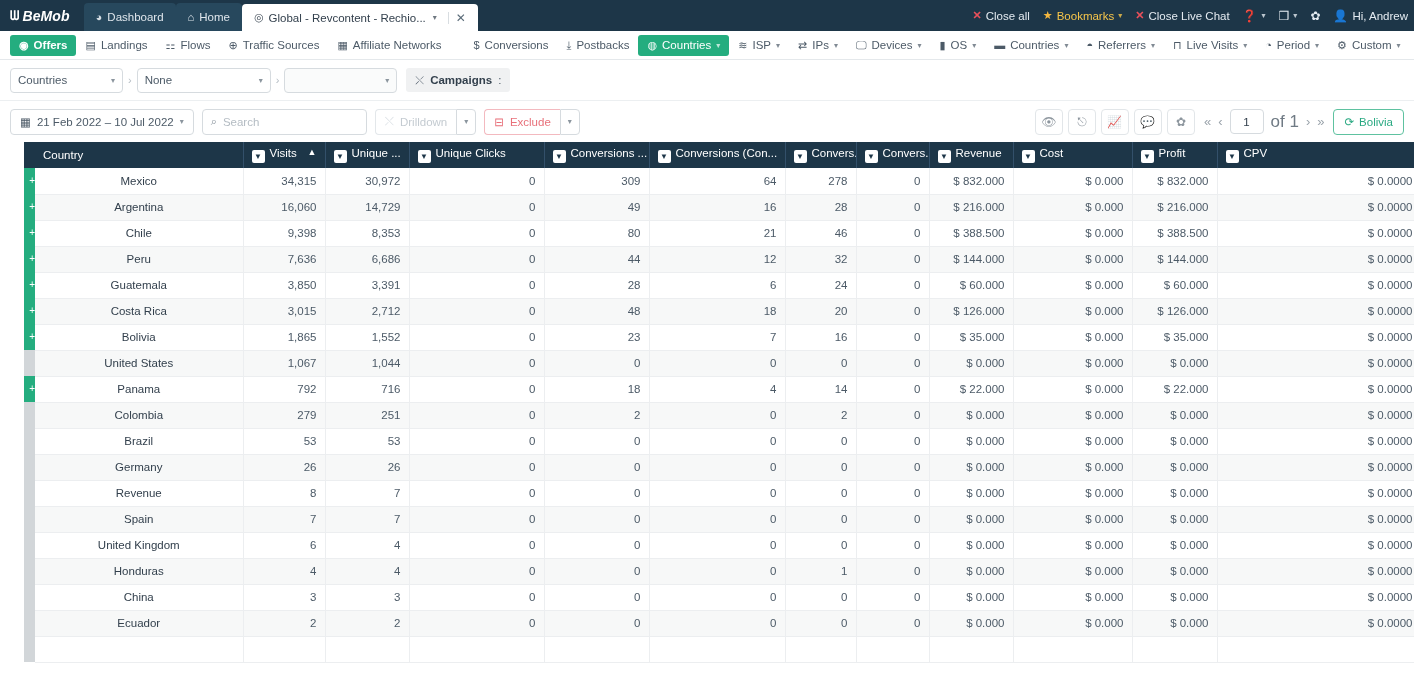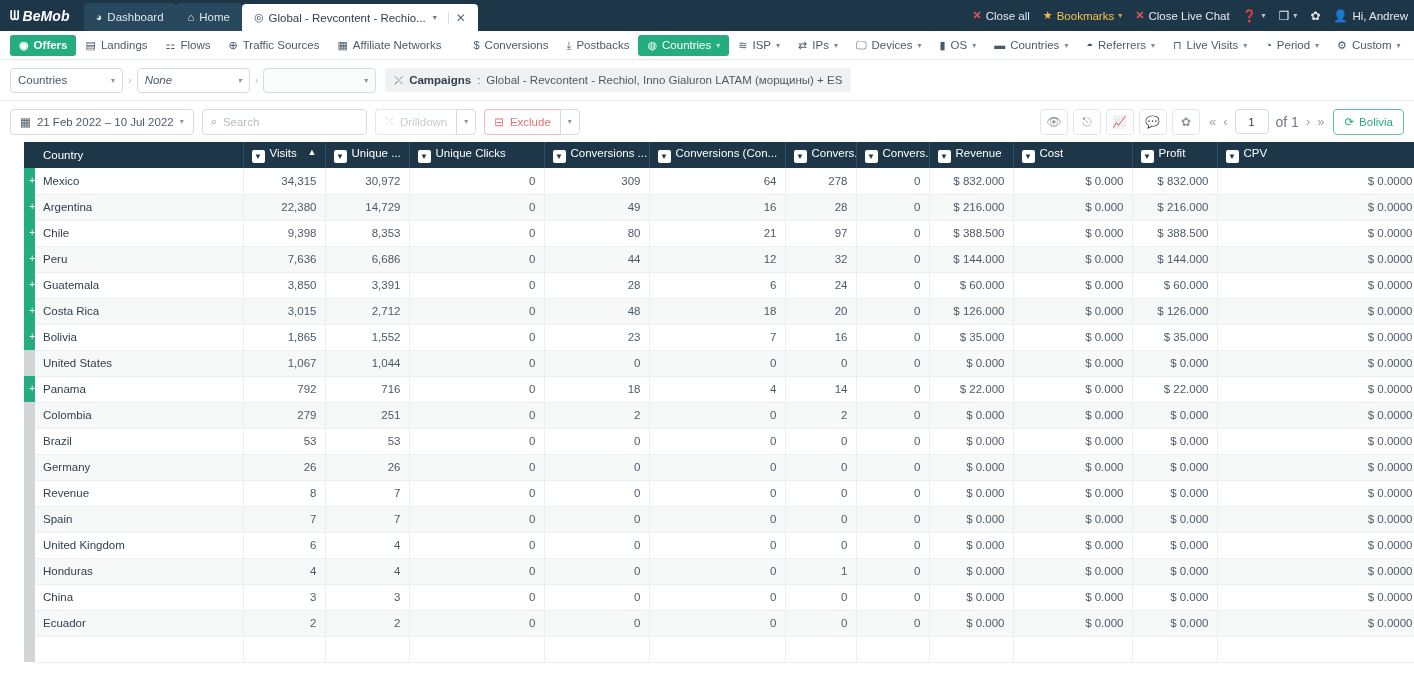--- a/index.html
+++ b/index.html
@@ -67,21 +67,21 @@
   .filterbar {
     height: 41px; background: #fff; display: flex; align-items: center;
     padding: 0 10px; gap: 0; border-bottom: 1px solid #eceff1;
   }
   .selbox {
     height: 25px; border: 1px solid #d6dbdf; border-radius: 4px;
     background: #fff; display: flex; align-items: center; justify-content: space-between;
     padding: 0 7px; font-size: 11.5px; color: #4c5a67; cursor: pointer;
   }
   .selbox.w1 { width: 113px; }
-  .selbox.w2 { width: 113px; font-style: italic; }
+  .selbox.w2 { width: 134px; }
   .selbox.w3 { width: 113px; background: #fafbfb; color: #b9c1c8; }
   .selbox .c { font-size: 8px; color: #8b959e; }
   .chev-sep { color: #b4bcc3; font-size: 11px; padding: 0 5px; }
   .campaign-chip {
     margin-left: 9px; height: 24px; background: #f0f1f2; border-radius: 3px;
     display: flex; align-items: center; gap: 6px; padding: 0 9px;
     font-size: 11.5px; color: #4c5a67;
   }
   .campaign-chip b { color: #33404d; }
   .cc-ico { color: #4c5a67; font-size: 11px; }
@@ -123,21 +123,21 @@
     width: 28px; height: 26px; border: 1px solid #e2e6e9; border-radius: 4px;
     background: #fff; display: flex; align-items: center; justify-content: center;
     color: #8d969e; font-size: 12px; cursor: pointer;
   }
   .pager { display: flex; align-items: center; gap: 7px; margin: 0 4px; color: #9aa3ab; font-size: 12px;}
   .pagenum {
     width: 34px; height: 25px; border: 1px solid #d6dbdf; border-radius: 4px;
     display: flex; align-items: center; justify-content: center;
     font-size: 11.5px; color: #33404d; background: #fff;
   }
-  .pager .oftxt { color: #6f7a84; font-size: 14px; }
+  .pager .oftxt { color: #6f7a84; font-size: 17px; }
   .pager .arr { cursor: pointer; font-size: 13px; }
   .refresh {
     height: 26px; border: 1px solid #5ec2a0; border-radius: 4px; background: #fff;
     color: #2aa982; display: flex; align-items: center; gap: 5px; padding: 0 10px;
     font-size: 11.5px; cursor: pointer;
   }
 
   
   .tablewrap { position: relative; }
   table.grid { border-collapse: collapse; width: 1414px; table-layout: fixed; }
@@ -150,21 +150,21 @@
     display: inline-block; width: 13px; height: 13px; background: #fff;
     border-radius: 2px; color: #1d3648; font-size: 8px; line-height: 13px;
     text-align: center; margin-right: 5px; vertical-align: -2px;
   }
   .sortarrow { float: right; font-size: 9px; color: #fff; }
   table.grid tbody td {
     height: 26px; font-size: 11.5px; padding: 0 8px; color: #4c5a67;
     border-bottom: 1px solid #eceef0; border-right: 1px solid #eceef0;
     white-space: nowrap; overflow: hidden; text-align: right;
   }
-  table.grid tbody td.country { text-align: left; color: #33404d; }
+  table.grid tbody td.country { text-align: center; color: #33404d; }
   table.grid tbody tr:nth-child(even) td { background: #f7f8f8; }
   table.grid tbody tr:nth-child(odd) td { background: #ffffff; }
   td.expander {
     width: 11px; padding: 0 !important; text-align: center;
     border-right: none !important; border-bottom: none !important;
   }
   .exp-mark {
     display: block; width: 11px; height: 26px; line-height: 26px;
     color: #fff; font-size: 10px;
   }
@@ -353,21 +353,20 @@
   </div>
   <span class="chev-sep">›</span>
   <div class="selbox w3">
     <span></span>
     <span class="c">▾</span>
   </div>
   <div class="campaign-chip">
     <span class="cc-ico">⤬</span>
     <b>Campaigns</b>
       <span>:</span>
-    <span>Global - Revcontent - Rechiol, Inno Gialuron LATAM (морщины) + ES</span>
   </div>
 </div>
 
 <div class="toolbar">
   <div class="tb-btn daterange">
     <span>▦</span>
     <span>21 Feb 2022 – 10 Jul 2022</span>
     <span class="c" style="font-size:8px;color:#8b959e">▾</span>
   </div>
 
@@ -495,21 +494,21 @@
             <td>$ 0.000</td>
             <td class="profit">$ 832.000</td>
             <td>$ 0.0000</td>
             <td></td>
           </tr>
           <tr>
             <td class="expander">
               <span class="exp-mark on">+</span>
             </td>
             <td class="country">Argentina</td>
-            <td>22,380</td>
+            <td>16,060</td>
             <td>14,729</td>
             <td>0</td>
             <td>49</td>
             <td>16</td>
             <td>28</td>
             <td>0</td>
             <td>$ 216.000</td>
             <td>$ 0.000</td>
             <td class="profit">$ 216.000</td>
             <td>$ 0.0000</td>
@@ -518,21 +517,21 @@
           <tr>
             <td class="expander">
               <span class="exp-mark on">+</span>
             </td>
             <td class="country">Chile</td>
             <td>9,398</td>
             <td>8,353</td>
             <td>0</td>
             <td>80</td>
             <td>21</td>
-            <td>97</td>
+            <td>46</td>
             <td>0</td>
             <td>$ 388.500</td>
             <td>$ 0.000</td>
             <td class="profit">$ 388.500</td>
             <td>$ 0.0000</td>
             <td></td>
           </tr>
           <tr>
             <td class="expander">
               <span class="exp-mark on">+</span>

